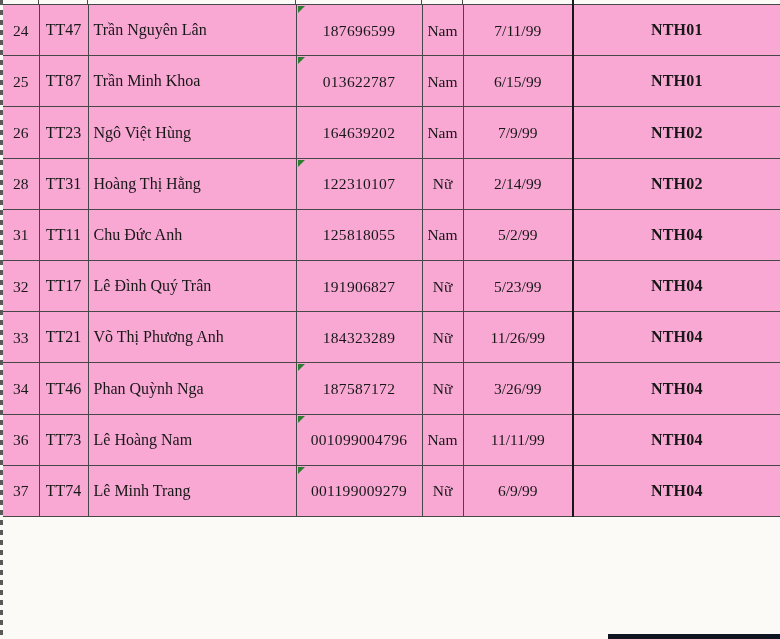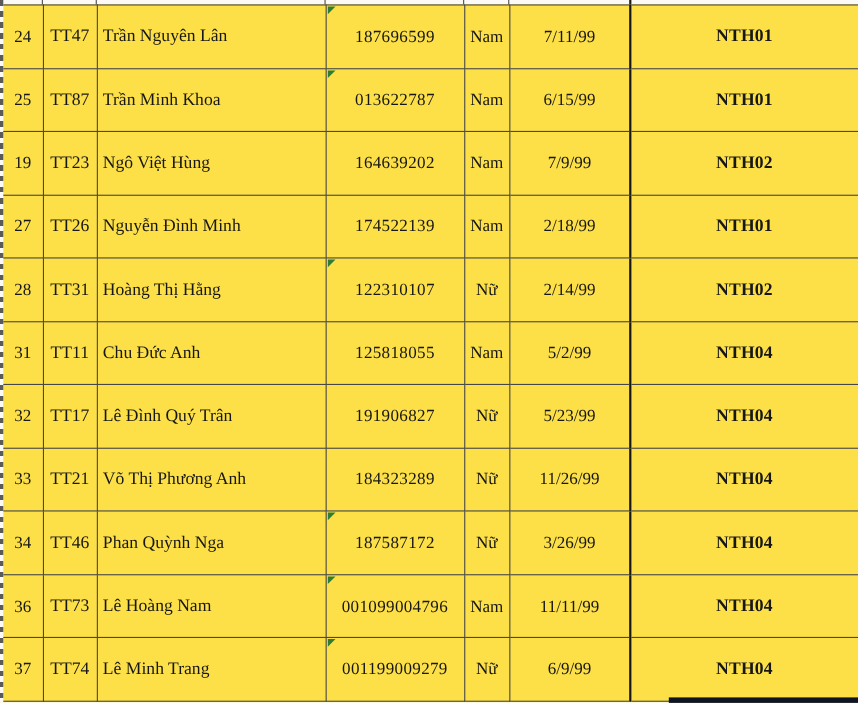--- a/index.html
+++ b/index.html
@@ -17,23 +17,23 @@
     background: repeating-linear-gradient(to bottom, #5a5a5a 0 5px, rgba(0,0,0,0) 5px 10px);
   }
 
   
   .top-strip { position: absolute; left: 0; top: 0; height: 5px; width: 780px; }
   .top-strip .v { position: absolute; top: 0; bottom: 0; width: 1px; background: #4c4c4c; }
   .top-strip .v.thick { width: 2px; background: #1c1c1c; }
 
   table.sheet {
     position: absolute; left: 3px; top: 4px;
-    width: 777px; height: 634px;
+    width: 777px; height: 513px;
     border-collapse: collapse; table-layout: fixed;
-    background: #fde047;
+    background: #f9a8d4;
   }
   .sheet td {
     border: 1px solid #474747;
     border-left-width: 1px;
     padding: 0; vertical-align: middle; text-align: center;
     font-size: 15.5px; line-height: 1.1;
     overflow: hidden; white-space: nowrap;
   }
   .sheet tr > td:first-child { border-left: none; }
   .sheet td.c-name { text-align: left; padding-left: 5px; font-size: 16px; margin-top: 28px; }
@@ -92,36 +92,27 @@
       <tr>
         <td class="c-no">25</td>
         <td class="c-code">TT87</td>
         <td class="c-name">Trần Minh Khoa</td>
         <td class="c-id flagged"><span class="tri"></span><span>013622787</span></td>
         <td class="c-gender">Nam</td>
         <td class="c-date">6/15/99</td>
         <td class="c-group">NTH01</td>
       </tr>
       <tr>
-        <td class="c-no">19</td>
+        <td class="c-no">26</td>
         <td class="c-code">TT23</td>
         <td class="c-name">Ngô Việt Hùng</td>
         <td class="c-id"><span>164639202</span></td>
         <td class="c-gender">Nam</td>
         <td class="c-date">7/9/99</td>
         <td class="c-group">NTH02</td>
-      </tr>
-      <tr>
-        <td class="c-no">27</td>
-        <td class="c-code">TT26</td>
-        <td class="c-name">Nguyễn Đình Minh</td>
-        <td class="c-id"><span>174522139</span></td>
-        <td class="c-gender">Nam</td>
-        <td class="c-date">2/18/99</td>
-        <td class="c-group">NTH01</td>
       </tr>
       <tr>
         <td class="c-no">28</td>
         <td class="c-code">TT31</td>
         <td class="c-name">Hoàng Thị Hằng</td>
         <td class="c-id flagged"><span class="tri"></span><span>122310107</span></td>
         <td class="c-gender">Nữ</td>
         <td class="c-date">2/14/99</td>
         <td class="c-group">NTH02</td>
       </tr>

